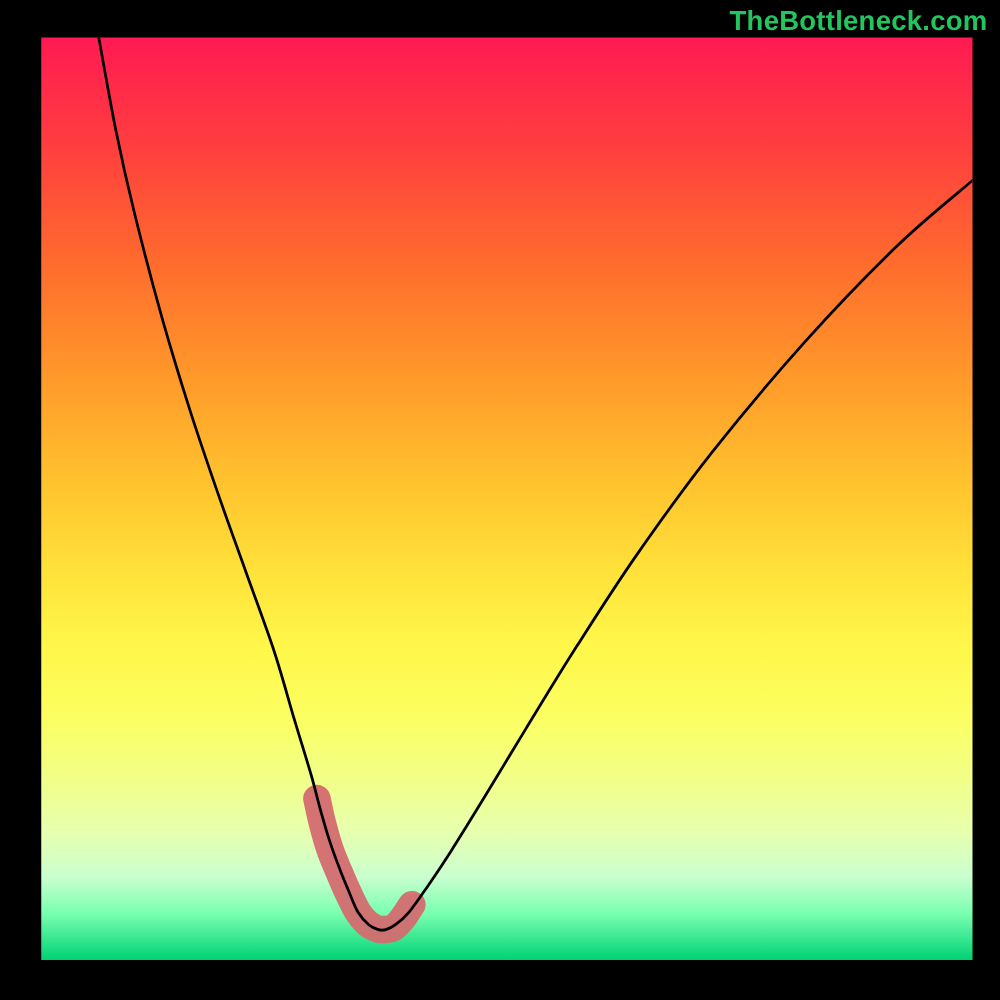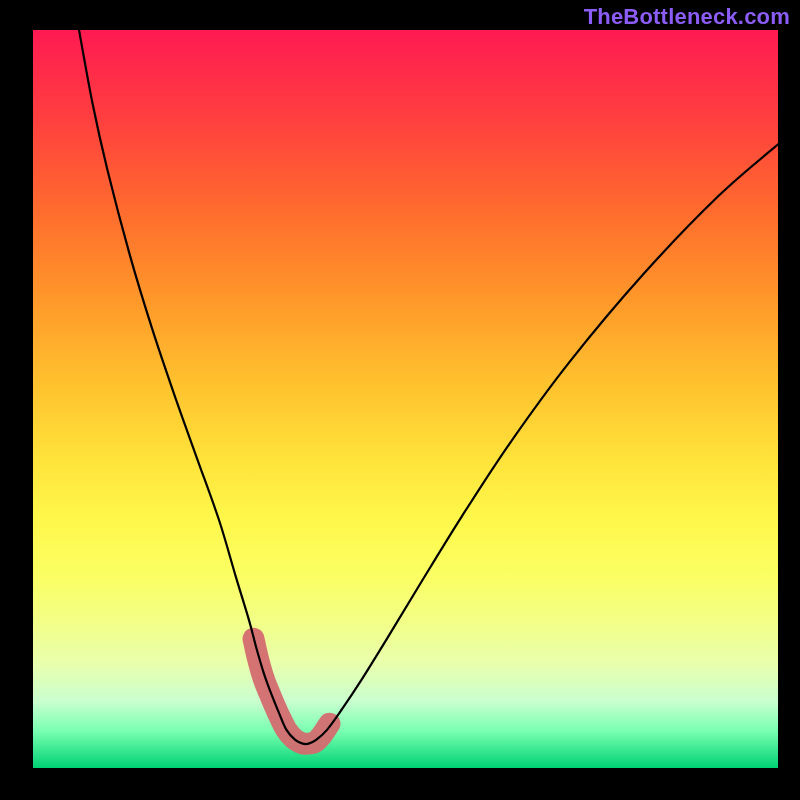--- a/index.html
+++ b/index.html
@@ -14,21 +14,21 @@
     height: 800px;
     background: #000;
     overflow: hidden;
   }
   .watermark {
     position: absolute;
     top: 4px;
     right: 10px;
     font-size: 22px;
     font-weight: 600;
-    color: #8b5cf6;
+    color: #22c55e;
     letter-spacing: 0.2px;
     z-index: 50;
   }
   .plot {
     position: absolute;
     background: linear-gradient(to bottom,
       #ff1a52 0%,
       #ff3f3f 12%,
       #ff6a2e 24%,
       #ff962a 36%,

